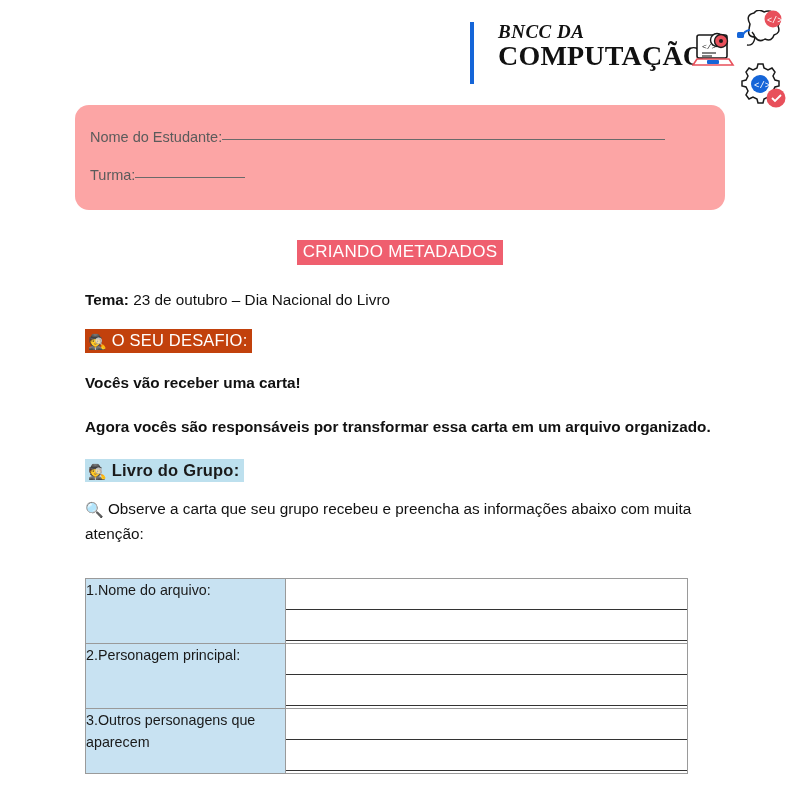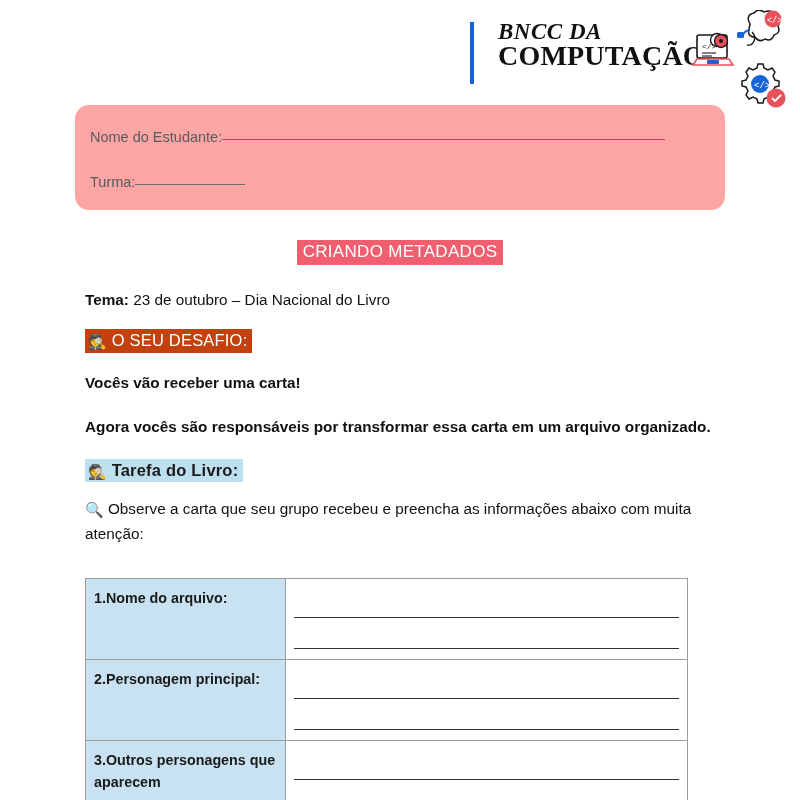--- a/index.html
+++ b/index.html
@@ -53,21 +53,21 @@
   .logo-block {
     position: absolute;
     left: 498px;
     top: 22px;
     width: 195px;
   }
   .logo-line1 {
     font-family: "Liberation Serif", serif;
     font-style: italic;
     font-weight: bold;
-    font-size: 23px;
+    font-size: 19px;
     letter-spacing: 0.5px;
     color: #111111;
     line-height: 20px;
   }
   .logo-line2 {
     font-family: "Liberation Serif", serif;
     font-weight: bold;
     font-size: 28px;
     letter-spacing: 0.2px;
     color: #111111;
@@ -97,21 +97,21 @@
     border-radius: 14px;
   }
   .student-row {
     position: absolute;
     left: 15px;
     font-size: 14.5px;
     color: #5b5b5b;
     white-space: nowrap;
   }
   .row-nome  { top: 24px; }
-  .row-turma { top: 69px; }
+  .row-turma { top: 62px; }
   .fill-line {
     display: inline-block;
     border-bottom: 1.4px solid #6a6a6a;
     vertical-align: 2px;
   }
   .line-long  { width: 443px; }
   .line-short { width: 110px; }
 
   
   .content {
@@ -187,22 +187,21 @@
     position: absolute;
     left: 85px;
     top: 578px;
     width: 603px;
     border-collapse: collapse;
     table-layout: fixed;
   }
   .info-table td {
     border: 1.2px solid #9a9a9a;
     vertical-align: top;
-    padding: 8px;
-    font-weight: bold;
+    padding: 0;
   }
   .cell-label {
     width: 200px;
     background: #c8e2f2;
     font-size: 14.3px;
     color: #1a1a1a;
     line-height: 22px;
     padding: 11px 0 11px 12px;
   }
   .cell-answer {
@@ -291,21 +290,21 @@
 
     <div class="hl-heading">
       <span class="hl-dark-blue"><span class="emoji">🕵️</span> <span>O SEU DESAFIO:</span></span>
     </div>
 
     <div class="bold-para">Vocês vão receber uma carta!</div>
 
     <div class="bold-para justify">Agora vocês são responsáveis por transformar essa carta em um arquivo organizado.</div>
 
     <div class="hl-heading">
-      <span class="hl-light-blue"><span class="emoji">🕵️</span> <span>Tarefa do Livro:</span></span>
+      <span class="hl-light-blue"><span class="emoji">🕵️</span> <span>Livro do Grupo:</span></span>
     </div>
 
     <div class="observe-para">
       <span class="emoji">🔍</span>
       <span>Observe a carta que seu grupo recebeu e preencha as informações abaixo com muita atenção:</span>
     </div>
   </div>
 
   <table class="info-table">
     <tbody>

